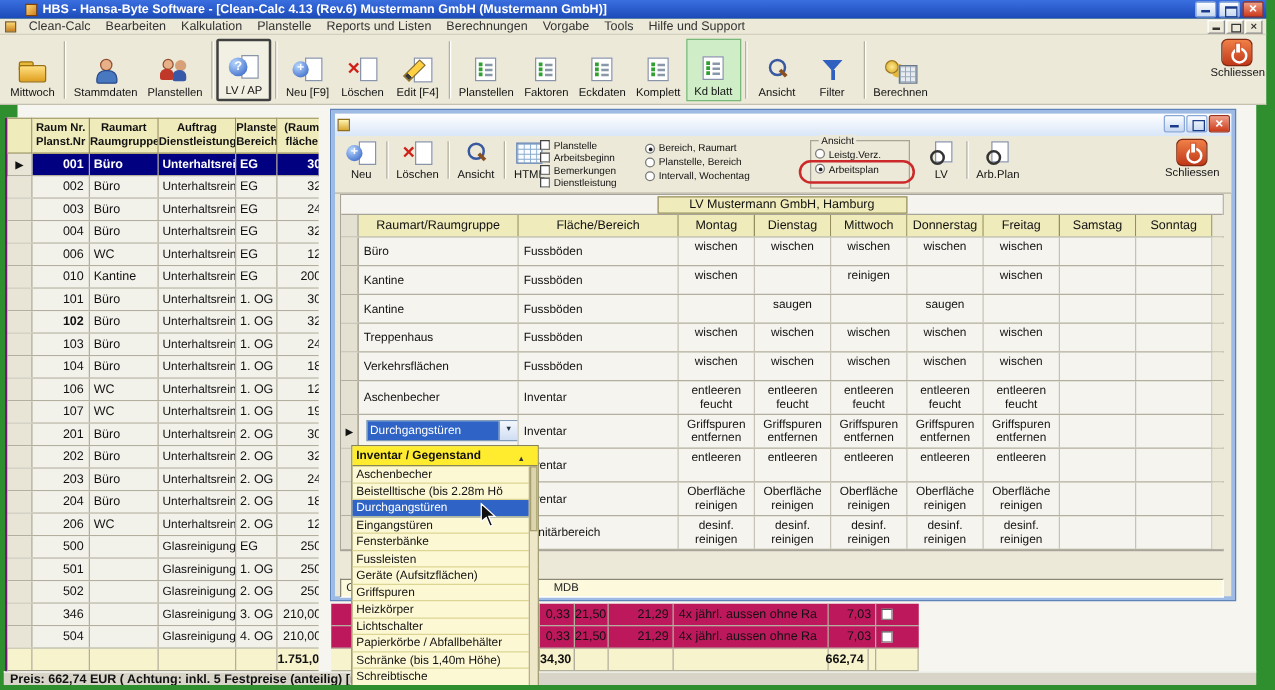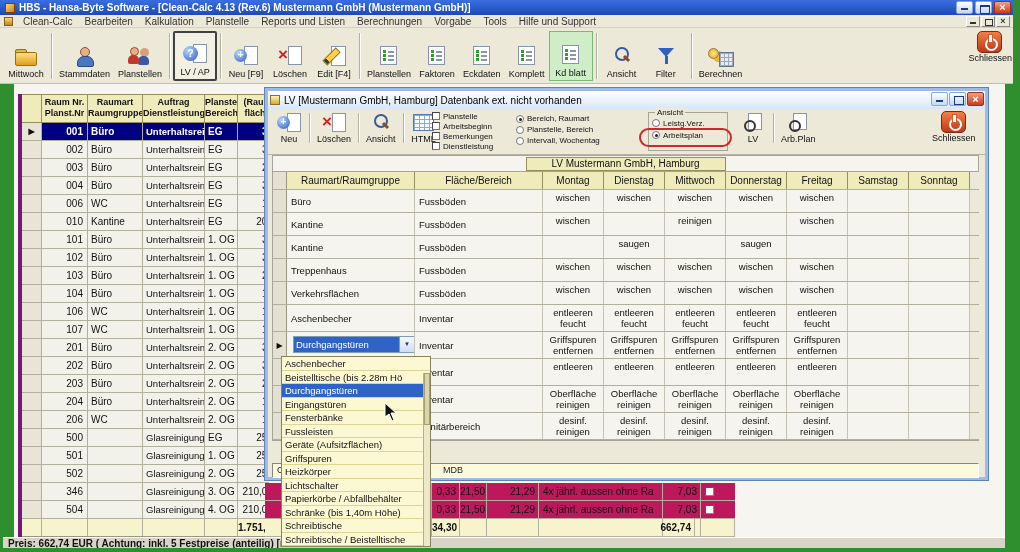--- a/index.html
+++ b/index.html
@@ -1,21 +1,21 @@
 <!DOCTYPE html>
 <html><head>
 <meta charset="utf-8">
 <style>
 *{margin:0;padding:0;box-sizing:border-box}
 html,body{width:1020px;height:552px;overflow:hidden}
 body{font-family:"Liberation Sans",sans-serif}
 #screen{position:relative;width:1020px;height:552px;background:#2f8f2f;overflow:hidden}
 
 
-.titlebar{position:absolute;left:0;top:0;width:1013px;height:15px;background:linear-gradient(180deg,#3a6fe0,#1c49b8);display:flex;align-items:center;padding:0 5px;z-index:3}
+.titlebar{position:absolute;left:0;top:0;width:1013px;height:15px;background:linear-gradient(180deg,#3a6fe0,#1c49b8);display:flex;align-items:center;padding:0 20px;z-index:3}
 .titlebar .t{color:#fff;font-size:10px;font-weight:bold;margin-left:4px;white-space:nowrap}
 .appico{width:10px;height:10px;background:linear-gradient(135deg,#ffd870,#d08020);border:1px solid #804000;flex:none}
 .winbtns{position:absolute;right:2px;top:1px;display:flex;gap:2px}
 .wbtn{width:17px;height:13px;background:linear-gradient(#fdfefe,#c6d8f2);border:1px solid #89a8d8;border-radius:2px;position:relative}
 .wbtn.min:after{content:"";position:absolute;left:4px;bottom:3px;width:7px;height:2px;background:#1a3a8a}
 .wbtn.max:after{content:"";position:absolute;left:4px;top:3px;width:8px;height:6px;border:1px solid #1a3a8a;border-top-width:2px}
 .wbtn.close{background:linear-gradient(#f0a088,#cc3a1c);border-color:#a03018}
 .wbtn.close:after{content:"×";position:absolute;left:0;top:0;width:100%;text-align:center;color:#fff;font-size:11px;line-height:11px;font-weight:bold}
 .menubar{position:absolute;left:0;top:15px;width:1013px;height:13px;background:#ece9d8;border-bottom:1px solid #d4d0c0;display:flex;align-items:center;font-size:10px;color:#333;z-index:3}
 .menuico{width:9px;height:9px;margin:0 4px;background:linear-gradient(#ffd870,#c88020);border:1px solid #806020;flex:none}
@@ -64,21 +64,21 @@
 .ic-html{position:absolute;left:2px;top:2px;width:21px;height:17px;background:#f8fbff;border:1px solid #5878a8;background-image:linear-gradient(#88aacc 1px,transparent 1px),linear-gradient(90deg,#88aacc 1px,transparent 1px);background-size:5px 4px}
 .ic-pagemag:before{content:"";position:absolute;left:8px;top:1px;width:12px;height:15px;background:#fff;border:1px solid #8a94a8}
 .ic-pagemag:after{content:"";position:absolute;left:4px;top:8px;width:8px;height:8px;border:2px solid #333;border-radius:50%}
 
 
 .whitebg{position:absolute;left:14px;top:84px;width:991px;height:453px;background:#f6f5f0;z-index:1}
 .statusbar{position:absolute;left:3px;top:537px;width:1002px;height:13px;background:#d8d4c8;border-top:1px solid #fff;font-size:10px;font-weight:bold;color:#111;line-height:12px;padding-left:5px;z-index:4;white-space:nowrap;overflow:hidden}
 .greenbar{position:absolute;left:0;top:548px;width:1020px;height:4px;background:#2f8f2f;z-index:60}
 
 
-.mtable{position:absolute;left:18px;top:94px;width:251px;z-index:5;font-size:10px;color:#111;background:#f2f1ea;overflow:hidden;border-left:4px solid #701a75}
+.mtable{position:absolute;left:4px;top:94px;width:251px;z-index:5;font-size:10px;color:#111;background:#f2f1ea;overflow:hidden;border-left:2px solid #701a75}
 .mhead{display:flex;height:29px}
 .mh{background:#f0ebbb;border-right:1px solid #958f5f;border-bottom:1px solid #958f5f;border-top:1px solid #958f5f;font-size:9px;font-weight:bold;text-align:center;line-height:1.25;padding-top:2px;overflow:hidden;flex:none}
 .mrow{display:flex;height:18px;border-bottom:1px solid #b2af9f;background:#f2f1ea}
 .mrow.sel{background:#000080;color:#fff;font-weight:bold}
 .mc{border-right:1px solid #b2af9f;overflow:hidden;white-space:nowrap;line-height:17px;flex:none}
 .mc.num{text-align:right;padding-right:4px}
 .mc.txt{padding-left:3px}
 .mc.small{font-size:9.5px}
 .mc0{background:#e8e5d6;text-align:center;font-size:8px;line-height:17px}
 .mrow.sel .mc0{background:#e8e5d6;color:#111}
@@ -342,21 +342,21 @@
       <div class="mrow">
         <span class="mc mc0" style="width: 20px;"></span>
         <span class="mc num" style="width: 46px;">101</span>
         <span class="mc txt" style="width: 55px;">Büro</span>
         <span class="mc txt small" style="width: 62px;">Unterhaltsreini</span>
         <span class="mc txt" style="width: 33px;">1. OG</span>
         <span class="mc num" style="width: 40px;">30</span>
       </div>
       <div class="mrow">
         <span class="mc mc0" style="width: 20px;"></span>
-        <span class="mc num" style="width: 46px;">102</span>
+        <span class="mc num" style="width: 46px; font-weight: bold;">102</span>
         <span class="mc txt" style="width: 55px;">Büro</span>
         <span class="mc txt small" style="width: 62px;">Unterhaltsreini</span>
         <span class="mc txt" style="width: 33px;">1. OG</span>
         <span class="mc num" style="width: 40px;">32</span>
       </div>
       <div class="mrow">
         <span class="mc mc0" style="width: 20px;"></span>
         <span class="mc num" style="width: 46px;">103</span>
         <span class="mc txt" style="width: 55px;">Büro</span>
         <span class="mc txt small" style="width: 62px;">Unterhaltsreini</span>
@@ -507,21 +507,20 @@
         <span class="bc r" style="left: 167px; width: 28px;">34,30</span>
         <span class="bc r" style="left: 380px; width: 50px;">662,74</span>
       </div>
     </div>
 
   <div class="statusbar">Preis: 662,74 EUR ( Achtung: inkl. 5 Festpreise (anteilig) [mtl. Pausc</div>
 
   <div id="dialog">
     <div class="dtitle">
       <span class="dico"></span>
-      <span>LV [Mustermann GmbH, Hamburg] Datenbank ext. nicht vorhanden</span>
       <span class="dbtns">
         <span class="dbtn min"></span>
         <span class="dbtn rest"></span>
         <span class="dbtn close"></span>
       </span>
     </div>
     <div class="dtoolbar">
       <div class="dtbgroup" id="dtb-buttons">
           <div class="dtbtn">
             <span class="icw"><span class="pg ic-newdoc"></span></span>
@@ -760,20 +759,24 @@
           <span class="dtc strip" style="width: 10px;"></span>
         </div>
       </div>
     <div class="dpath">
       <span class="p1">C:\HO</span>
       <span class="p2">MDB</span>
     </div>
   </div>
 
   <div id="dropdown">
+    <div class="ddhead">
+      <span>Inventar / Gegenstand</span>
+      <span class="sort">▲</span>
+    </div>
     <div id="dd-items">
         <div class="ddi">Aschenbecher</div>
         <div class="ddi">Beistelltische (bis 2.28m Hö</div>
         <div class="ddi sel">Durchgangstüren</div>
         <div class="ddi">Eingangstüren</div>
         <div class="ddi">Fensterbänke</div>
         <div class="ddi">Fussleisten</div>
         <div class="ddi">Geräte (Aufsitzflächen)</div>
         <div class="ddi">Griffspuren</div>
         <div class="ddi">Heizkörper</div>

